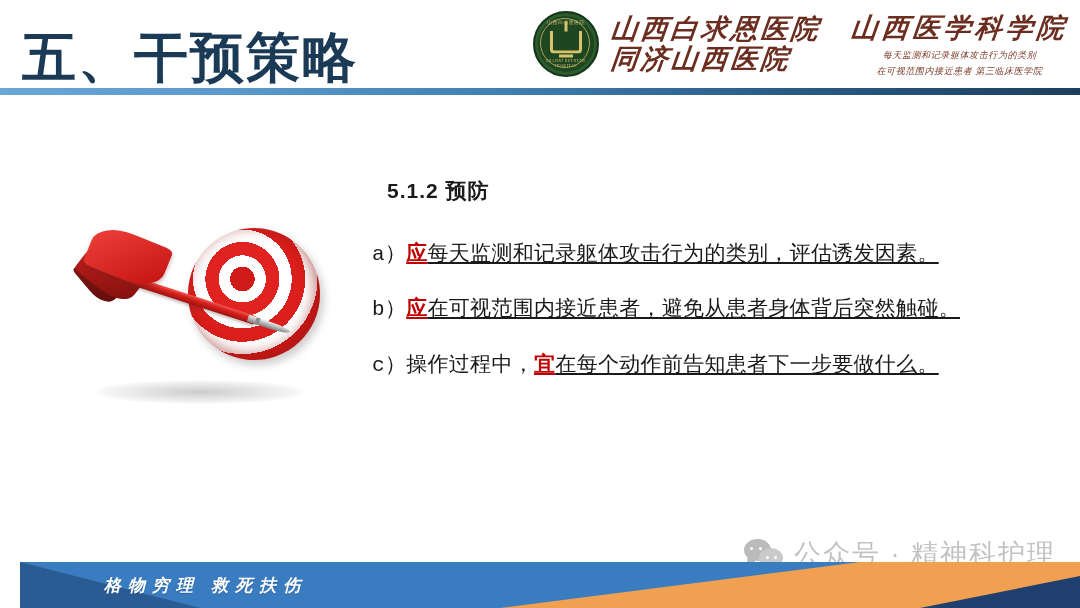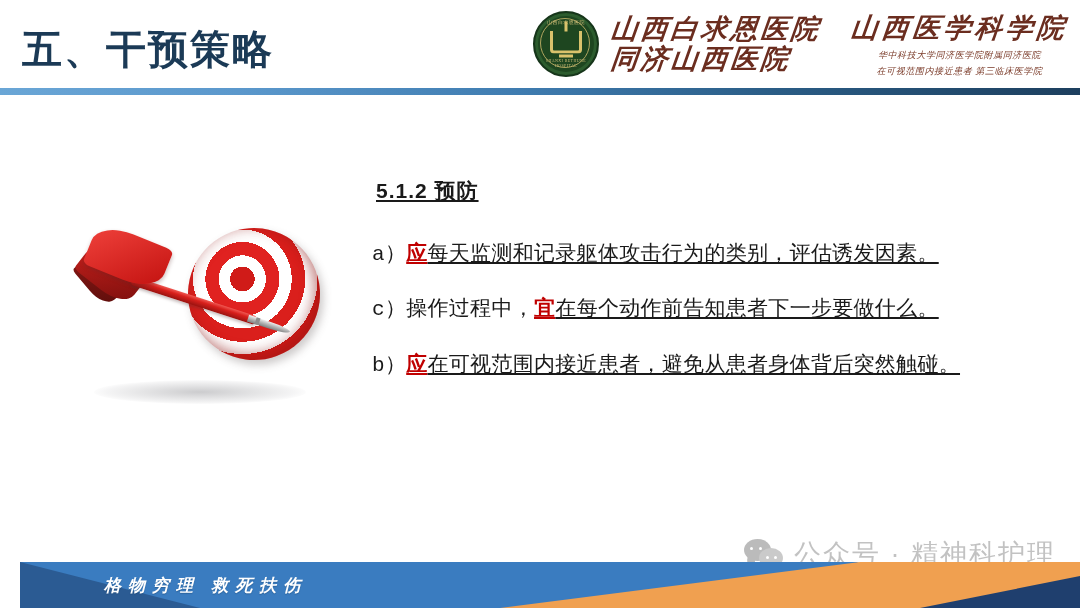--- a/index.html
+++ b/index.html
@@ -23,21 +23,21 @@
     position: absolute;
     left: 0; top: 0;
     width: 1080px;
     height: 92px;
     background: #ffffff;
   }
   .header-title {
     position: absolute;
     left: 22px;
     top: 22px;
-    font-size: 40px;
+    font-size: 54px;
     font-weight: bold;
     color: #1b3a56;
     letter-spacing: 2px;
     white-space: nowrap;
     font-family: "Liberation Serif", "DejaVu Serif", serif;
   }
   .header-rule {
     position: absolute;
     left: 0;
     top: 88px;
@@ -273,23 +273,22 @@
     position: absolute;
     left: 372px;
     top: 82px;
     width: 660px;
   }
   .sec-heading {
     font-size: 21px;
     font-weight: bold;
     color: #1a1a1a;
     letter-spacing: 1px;
-    margin: 0 0 36px 4px;
+    margin: 0 0 36px 15px;
     font-family: "Liberation Sans", "DejaVu Sans", sans-serif;
-    text-decoration: underline;
   }
   .clause {
     font-size: 21px;
     line-height: 1.35;
     color: #1a1a1a;
     margin-bottom: 27px;
     white-space: nowrap;
     letter-spacing: .3px;
     font-family: Liberation Mono, monospace;
   }
@@ -404,21 +403,21 @@
         <div class="emblem-bottom-text">SHANXI BETHUNE HOSPITAL</div>
       </div>
 
       <div class="logo-hosp">
         <div class="l1">山西白求恩医院</div>
         <div class="l2">同济山西医院</div>
       </div>
 
       <div class="logo-univ">
         <div class="u1">山西医学科学院</div>
-        <div class="u2">华中科技大学同济医学院附属同济医院</div>
+        <div class="u2">每天监测和记录躯体攻击行为的类别</div>
         <div class="u3">在可视范围内接近患者 第三临床医学院</div>
       </div>
 
     </div>
 
     <div class="header-rule"></div>
   </div>
 
   <div class="content">
 
@@ -436,25 +435,25 @@
     </div>
 
     <div class="textblock">
       <div class="sec-heading">5.1.2  预防</div>
 
       <div class="clause">
         <span class="marker">a）</span><span class="kw">应</span><span class="ul">每天监测和记录躯体攻击行为的类别，评估诱发因素。</span>
       </div>
 
       <div class="clause">
+        <span class="marker">b）</span><span class="kw">应</span><span class="ul">在可视范围内接近患者，避免从患者身体背后突然触碰。</span>
+      </div>
+
+      <div class="clause">
         <span class="marker">c）操作过程中，</span><span class="kw">宜</span><span class="ul">在每个动作前告知患者下一步要做什么。</span>
-      </div>
-
-      <div class="clause">
-        <span class="marker">b）</span><span class="kw">应</span><span class="ul">在可视范围内接近患者，避免从患者身体背后突然触碰。</span>
       </div>
     </div>
 
   </div>
 
   <div class="watermark">
     <div class="wm-icon">
       <span class="bubble-big"></span>
       <span class="bubble-small"></span>
       <span class="dot d1"></span>

